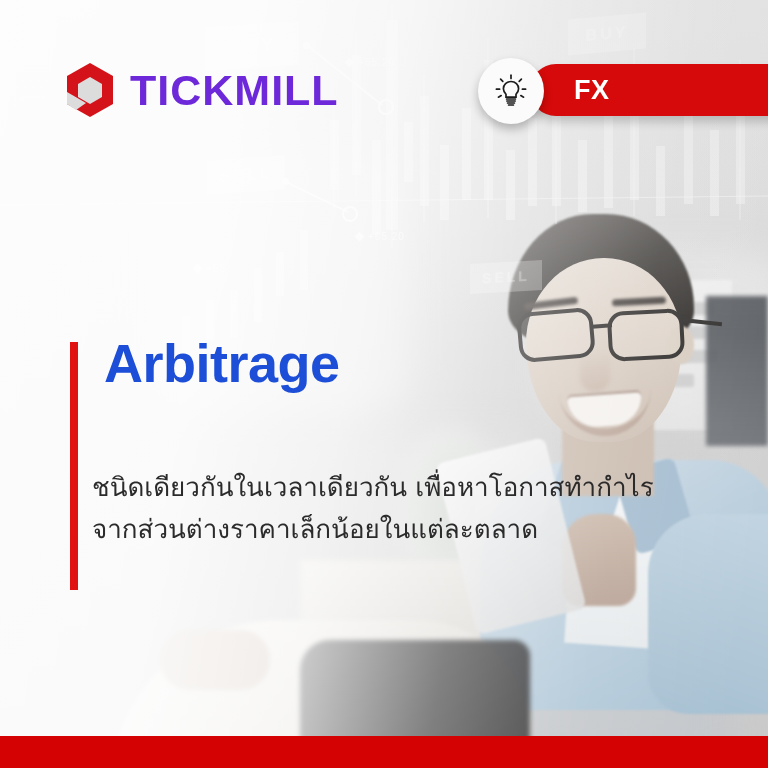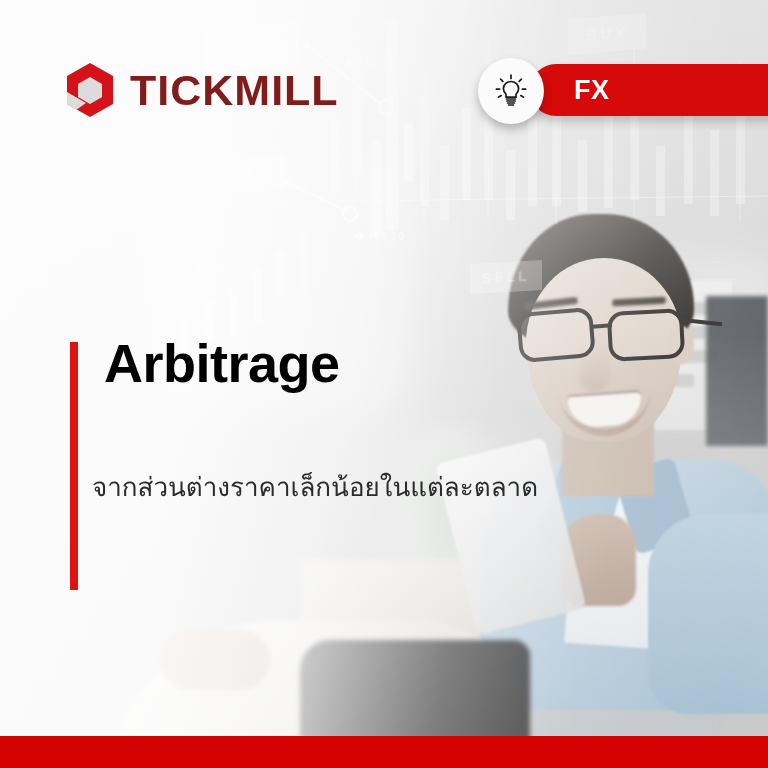--- a/index.html
+++ b/index.html
@@ -213,21 +213,21 @@
   }
   .scrim-top{
     position:absolute;left:0;top:0;right:0;height:330px;
     background:linear-gradient(180deg,rgba(225,225,225,.55),rgba(225,225,225,0));
   }
 
   
   .logo{position:absolute;left:64px;top:62px;display:flex;align-items:center;gap:14px;}
   .logo-mark{width:52px;height:56px;}
   .logo-word{
-    font-size:43px;font-weight:700;letter-spacing:1px;color:#7f1d1d;line-height:1;
+    font-size:43px;font-weight:700;letter-spacing:1px;color:#6d28d9;line-height:1;
     font-family:"Liberation Sans","DejaVu Sans",sans-serif;
   }
 
   .badge{position:absolute;left:478px;top:58px;height:68px;display:flex;align-items:center;}
   .badge-bar{
     position:absolute;left:52px;top:6px;width:290px;height:52px;
     background:#d60a0a;border-radius:26px 0 0 26px;
     box-shadow:0 6px 10px rgba(0,0,0,.18);
   }
   .badge-text{
@@ -241,21 +241,21 @@
     background:#fbfbfb;box-shadow:0 5px 10px rgba(0,0,0,.25);
     display:flex;align-items:center;justify-content:center;z-index:2;
   }
 
   
   .accent-bar{
     position:absolute;left:70px;top:342px;width:8px;height:248px;background:#e01212;
   }
   .title{
     position:absolute;left:104px;top:336px;
-    font-size:54px;font-weight:700;color:#000000;letter-spacing:-.5px;line-height:1;
+    font-size:54px;font-weight:700;color:#1d4ed8;letter-spacing:-.5px;line-height:1;
   }
   .subtitle{
     position:absolute;left:104px;top:398px;
     font-size:32px;font-weight:400;color:#d8211e;line-height:1.25;
     font-family:"DejaVu Sans","Liberation Sans",sans-serif;
   }
   .body{
     position:absolute;left:92px;top:466px;width:620px;
     font-size:26px;color:#2b2b2b;line-height:1.62;font-weight:400;
     font-family:"DejaVu Sans","Liberation Sans",sans-serif;
@@ -415,18 +415,19 @@
           <path d="M32.6 26.2 L29.8 24.6"></path>
           <path d="M7.4 26.2 L10.2 24.6"></path>
         </g>
       </svg>
     </div>
   </div>
 
   <div class="accent-bar"></div>
   <div class="title">Arbitrage</div>
   <div class="body">
+    <div>ชนิดเดียวกันในเวลาเดียวกัน  เพื่อหาโอกาสทำกำไร</div>
     <div>จากส่วนต่างราคาเล็กน้อยในแต่ละตลาด</div>
   </div>
 
   <div class="bottom-bar"></div>
 
 </div>
 
 </body></html>

